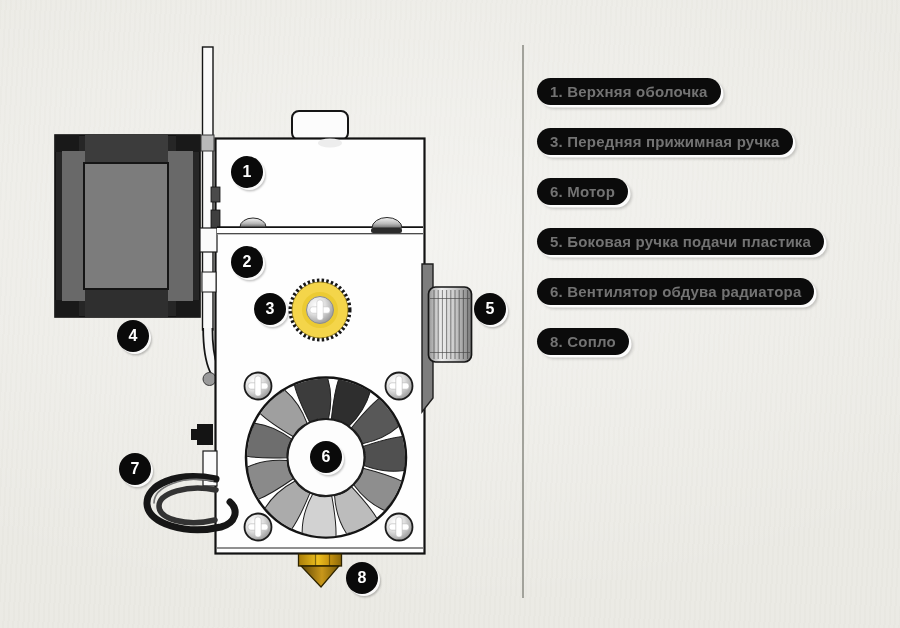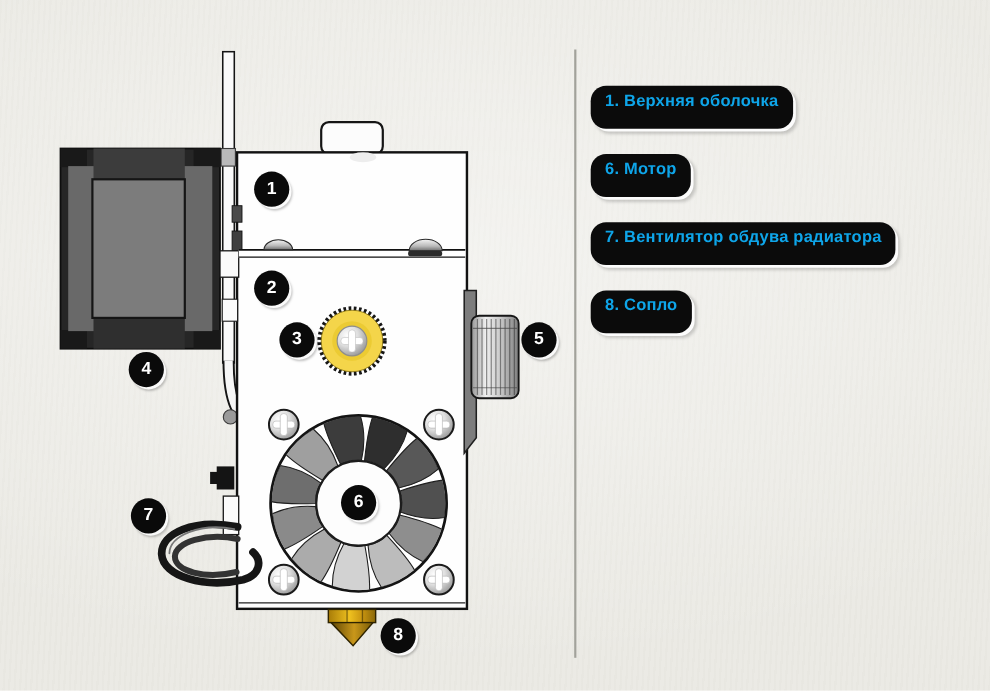--- a/index.html
+++ b/index.html
@@ -49,26 +49,26 @@
 
   .legend {
     position: absolute;
     left: 537px; top: 78px;
     display: flex;
     flex-direction: column;
     align-items: flex-start;
     gap: 23px;
   }
   .pill {
-    height: 39px;
+    height: 27px;
     line-height: 27px;
     padding: 0 13px;
     border-radius: 14px;
     background: #0b0b0b;
-    color: #0ea5e9;
+    color: #737373;
     font-size: 15px;
     font-weight: bold;
     letter-spacing: 0.2px;
     white-space: nowrap;
     box-shadow: 2.5px 2.5px 0 rgba(255,255,255,0.95), 4px 4px 3px rgba(0,0,0,0.18);
   }
 </style>
 </head>
 <body>
 
@@ -250,18 +250,20 @@
   <div class="callout c4">4</div>
   <div class="callout c5">5</div>
   <div class="callout c6">6</div>
   <div class="callout c7">7</div>
   <div class="callout c8">8</div>
 
   <div class="divider"></div>
 
   <div class="legend">
     <div class="pill">1. Верхняя оболочка</div>
+    <div class="pill">3. Передняя прижимная ручка</div>
     <div class="pill">6. Мотор</div>
-    <div class="pill">7. Вентилятор обдува радиатора</div>
+    <div class="pill">5. Боковая ручка подачи пластика</div>
+    <div class="pill">6. Вентилятор обдува радиатора</div>
     <div class="pill">8. Сопло</div>
   </div>
 
 </div>
 
 </body></html>

